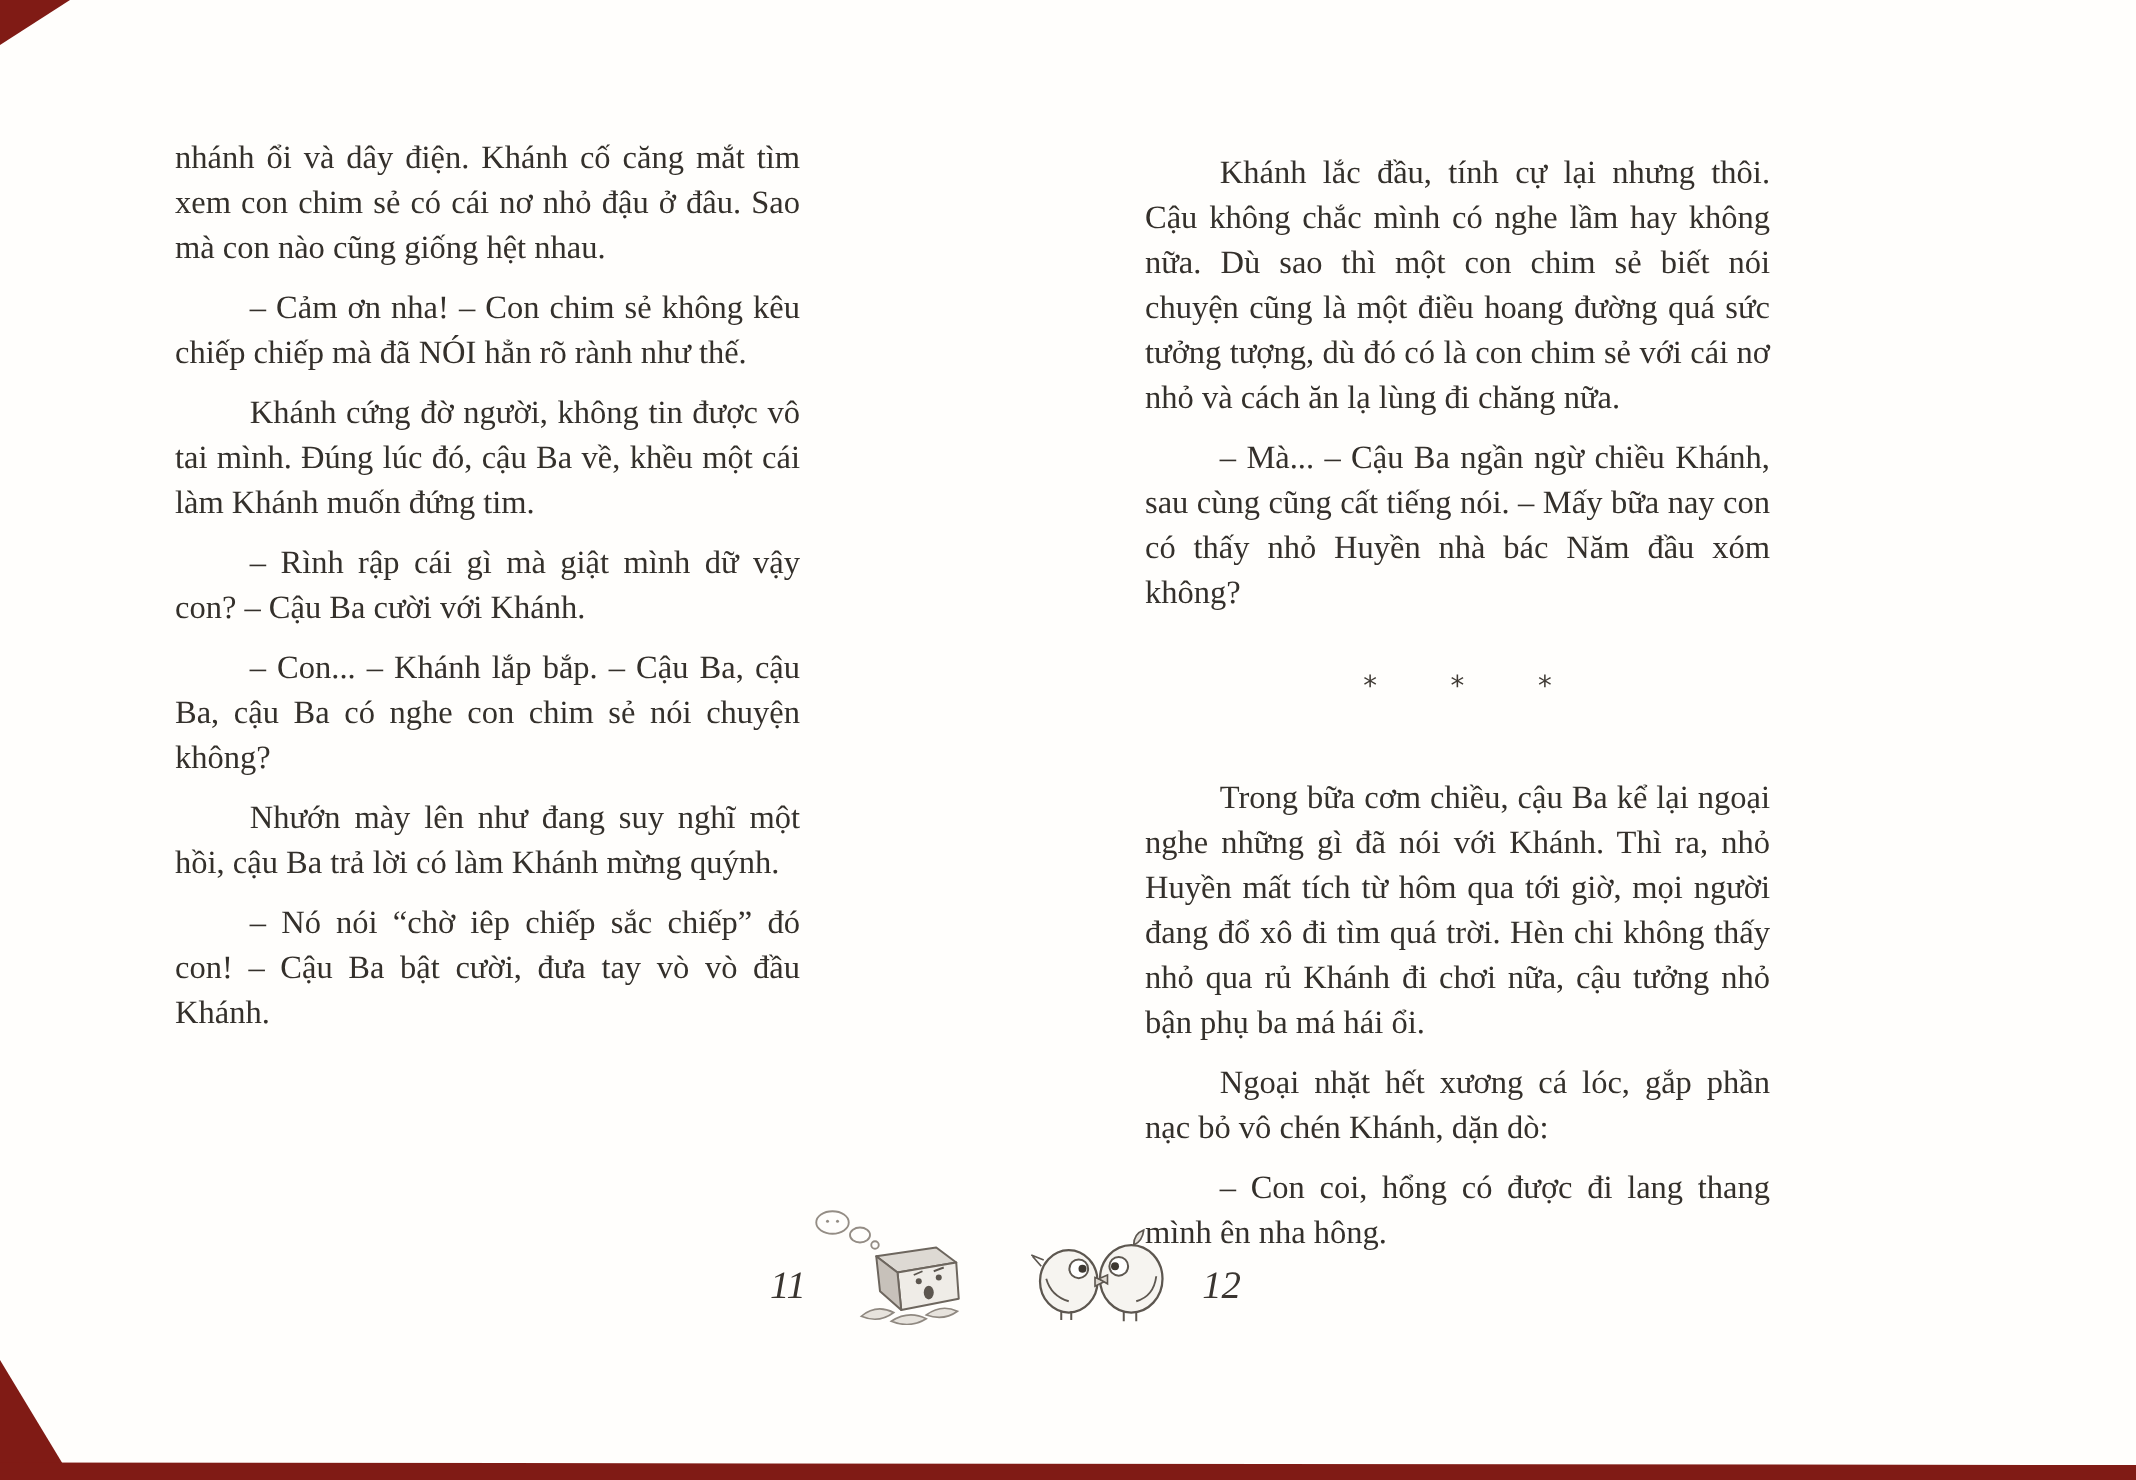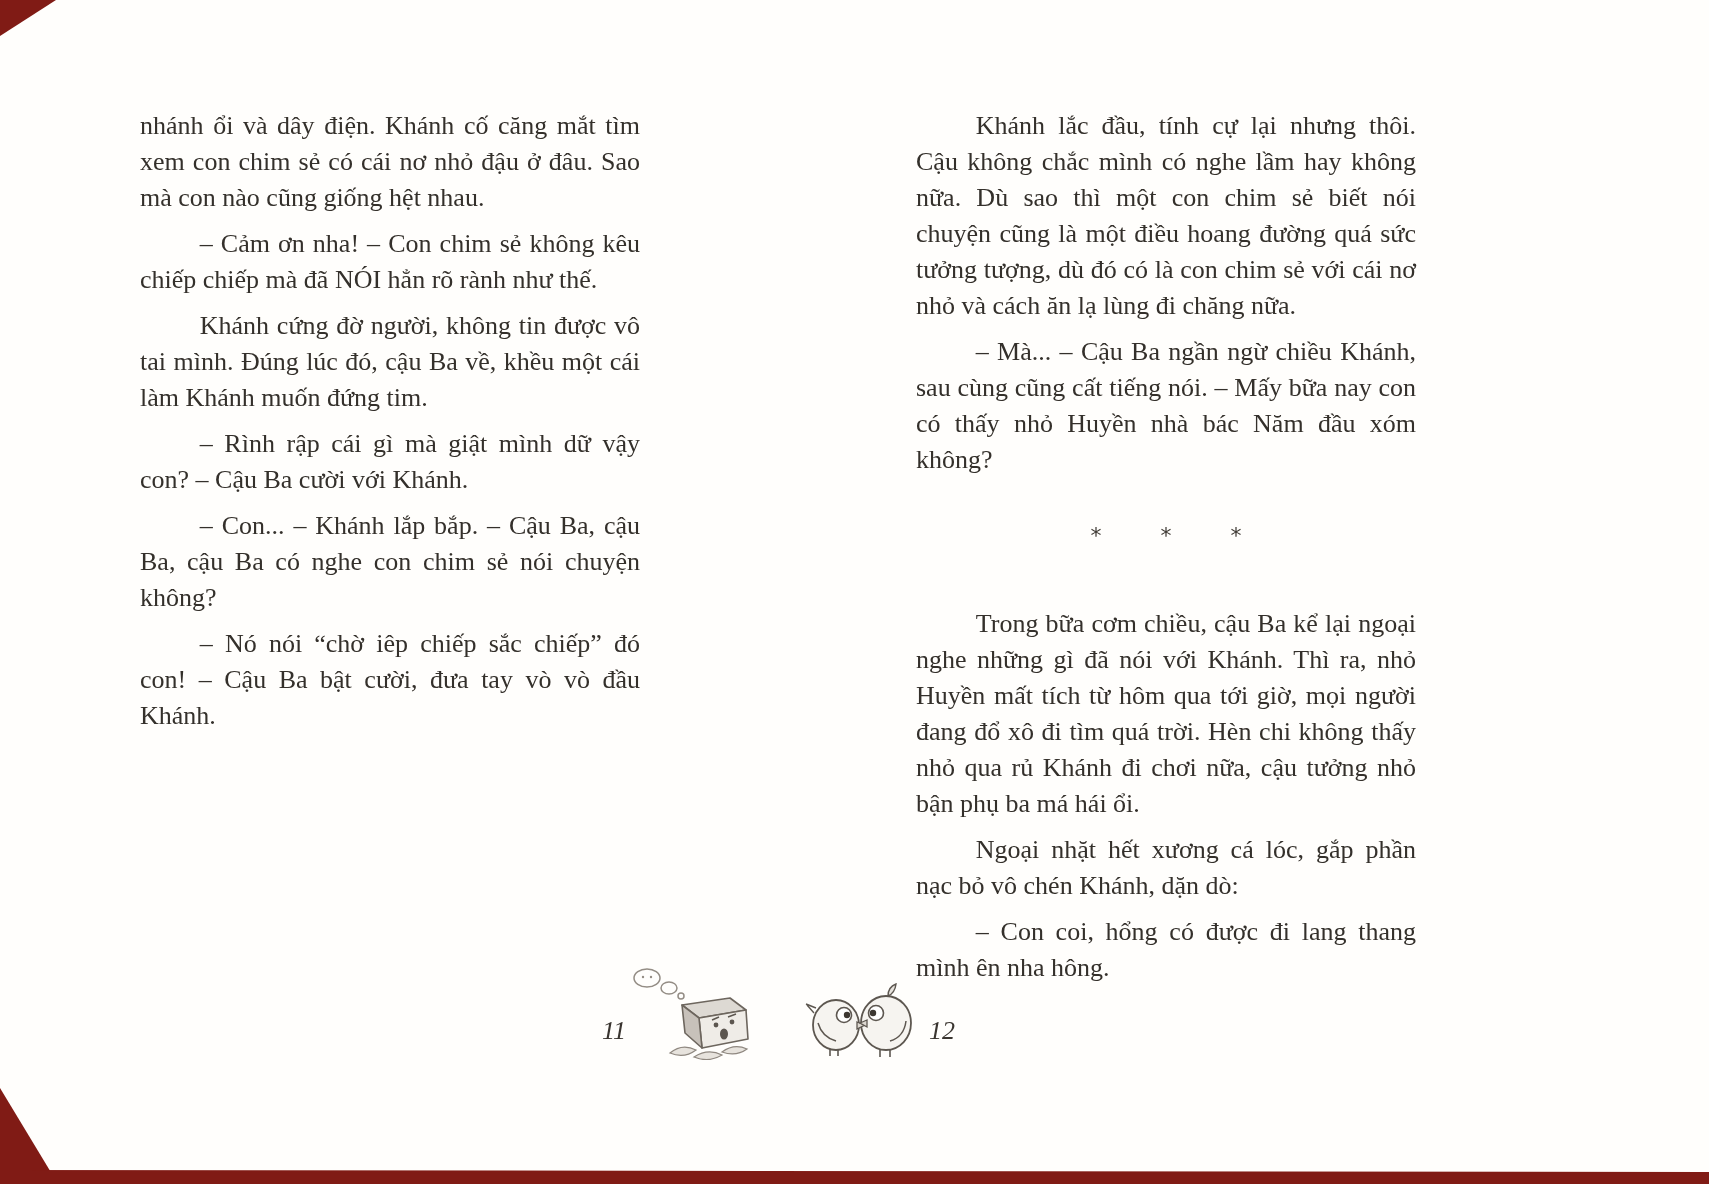--- a/index.html
+++ b/index.html
@@ -20,63 +20,64 @@
     position:absolute;
     top:108px;
     width:500px;
     text-align:justify;
     font-size:26px;
     line-height:36px;
   }
   .col.left{left:140px;}
   .col.right{left:916px;}
   .para{margin:0 0 10px 0;}
-  .para.indent{text-indent:2.3em;}
+  .para.indent{text-indent:2.3em;margin-top:12px;}
   .separator{
     text-align:center;
     font-family:"DejaVu Sans",sans-serif;
     font-size:22px;
     letter-spacing:26px;
     padding-left:26px;
     margin:40px 0 52px 0;
     color:#3f3a34;
   }
   .footer{
     position:absolute;
     left:596px;
     top:968px;
     height:92px;
     display:flex;
     align-items:flex-end;
   }
   .pagenum{
     font-family:"Liberation Serif",serif;
     font-style:italic;
-    font-size:26px;
+    font-size:31px;
     color:#3a3530;
-    margin:0 6px 14px 6px;
+    margin:0 6px 14px 20px;
   }
   .illus{display:block;}
   .illus.box{margin-right:42px;}
   .illus.birds{margin-right:4px;}
   .red-trim{
     position:absolute;
     left:0;top:0;
     pointer-events:none;
   }
 </style>
 </head>
 <body>
 
 <section class="col left">
   <p class="para">nhánh ổi và dây điện. Khánh cố căng mắt tìm xem con chim sẻ có cái nơ nhỏ đậu ở đâu. Sao mà con nào cũng giống hệt nhau.</p>
   <p class="para indent">– Cảm ơn nha! – Con chim sẻ không kêu chiếp chiếp mà đã NÓI hẳn rõ rành như thế.</p>
   <p class="para indent">Khánh cứng đờ người, không tin được vô tai mình. Đúng lúc đó, cậu Ba về, khều một cái làm Khánh muốn đứng tim.</p>
   <p class="para indent">– Rình rập cái gì mà giật mình dữ vậy con? – Cậu Ba cười với Khánh.</p>
   <p class="para indent">– Con... – Khánh lắp bắp. – Cậu Ba, cậu Ba, cậu Ba có nghe con chim sẻ nói chuyện không?</p>
+  <p class="para indent">Nhướn mày lên như đang suy nghĩ một hồi, cậu Ba trả lời có làm Khánh mừng quýnh.</p>
   <p class="para indent">– Nó nói “chờ iêp chiếp sắc chiếp” đó con! – Cậu Ba bật cười, đưa tay vò vò đầu Khánh.</p>
 </section>
 
 <section class="col right">
   <p class="para indent">Khánh lắc đầu, tính cự lại nhưng thôi. Cậu không chắc mình có nghe lầm hay không nữa. Dù sao thì một con chim sẻ biết nói chuyện cũng là một điều hoang đường quá sức tưởng tượng, dù đó có là con chim sẻ với cái nơ nhỏ và cách ăn lạ lùng đi chăng nữa.</p>
   <p class="para indent">– Mà... – Cậu Ba ngần ngừ chiều Khánh, sau cùng cũng cất tiếng nói. – Mấy bữa nay con có thấy nhỏ Huyền nhà bác Năm đầu xóm không?</p>
   <div class="separator">* * *</div>
   <p class="para indent">Trong bữa cơm chiều, cậu Ba kể lại ngoại nghe những gì đã nói với Khánh. Thì ra, nhỏ Huyền mất tích từ hôm qua tới giờ, mọi người đang đổ xô đi tìm quá trời. Hèn chi không thấy nhỏ qua rủ Khánh đi chơi nữa, cậu tưởng nhỏ bận phụ ba má hái ổi.</p>
   <p class="para indent">Ngoại nhặt hết xương cá lóc, gắp phần nạc bỏ vô chén Khánh, dặn dò:</p>
   <p class="para indent">– Con coi, hổng có được đi lang thang mình ên nha hông.</p>

